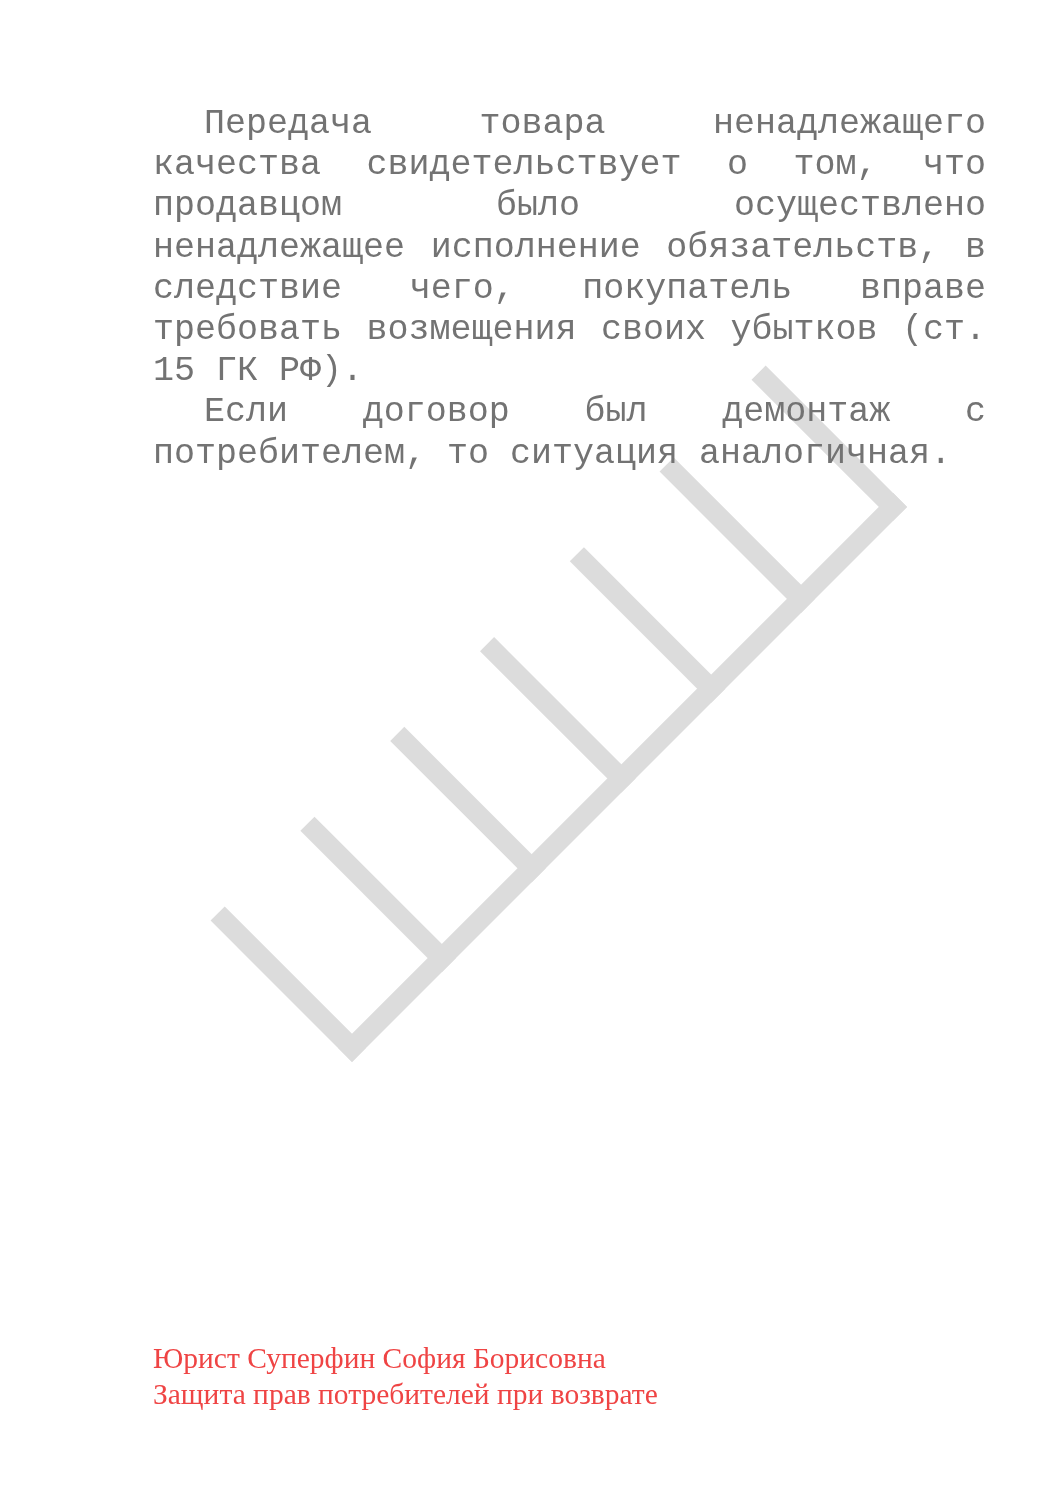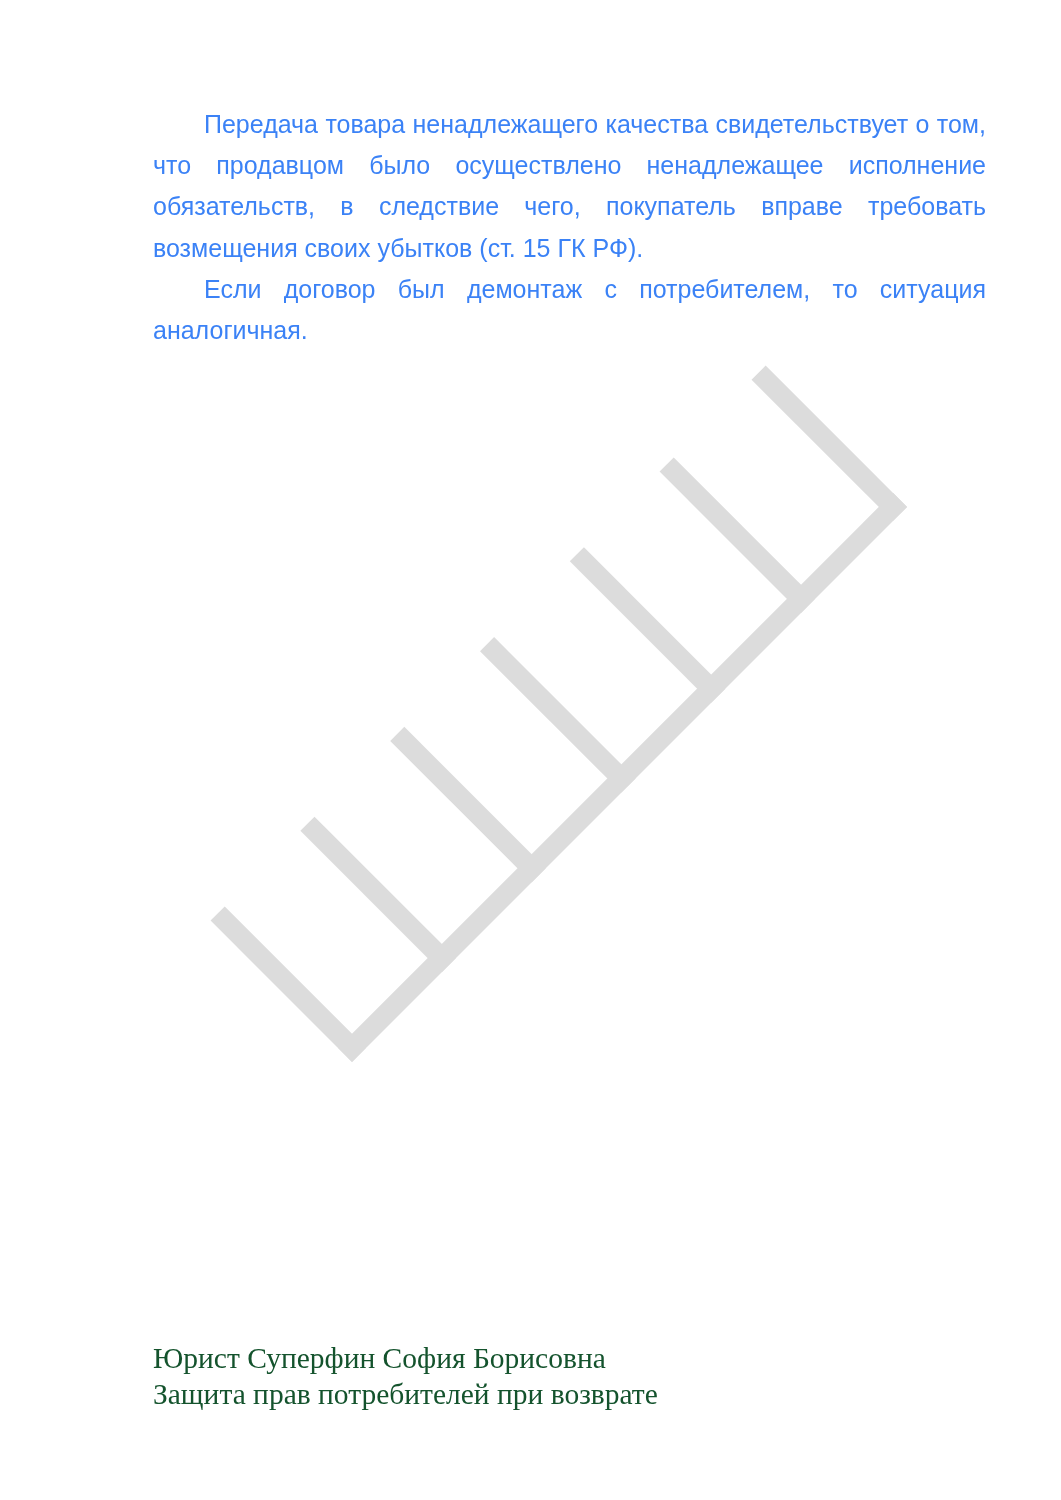--- a/index.html
+++ b/index.html
@@ -1,28 +1,28 @@
 <!DOCTYPE html>
 <html><head>
 <meta charset="utf-8">
 <style>
   html, body { margin:0; padding:0; background:#ffffff; }
   body { width:1061px; height:1500px; position:relative; overflow:hidden; }
   .watermark { position:absolute; left:0; top:0; width:1061px; height:1500px; z-index:0; pointer-events:none; }
   .content {
     position:absolute; left:153px; top:104px; width:833px; z-index:1;
-    font-family:Liberation Sans, sans-serif;
-    font-size:25px; line-height:41.2px; color:#3b82f6;
+    font-family:Liberation Mono, monospace;
+    font-size:35px; line-height:41.2px; color:#737373;
     -webkit-font-smoothing:antialiased;
   }
   .content p { margin:0; text-align:justify; text-indent:51px; }
   .footer {
     position:absolute; left:153px; top:1340px; z-index:1;
     font-family:"Liberation Serif", "DejaVu Serif", serif;
-    font-size:29.5px; line-height:36px; color:#14532d;
+    font-size:29.5px; line-height:36px; color:#ef4444;
   }
   .footer div { white-space:nowrap; }
 </style>
 </head>
 <body>
 
 <svg class="watermark" viewBox="0 0 1061 1500" xmlns="http://www.w3.org/2000/svg">
   <g fill="#dcdcdc" transform="translate(352,1062) rotate(-45)">
 
     <rect x="0" y="-20" width="785" height="20"></rect>

